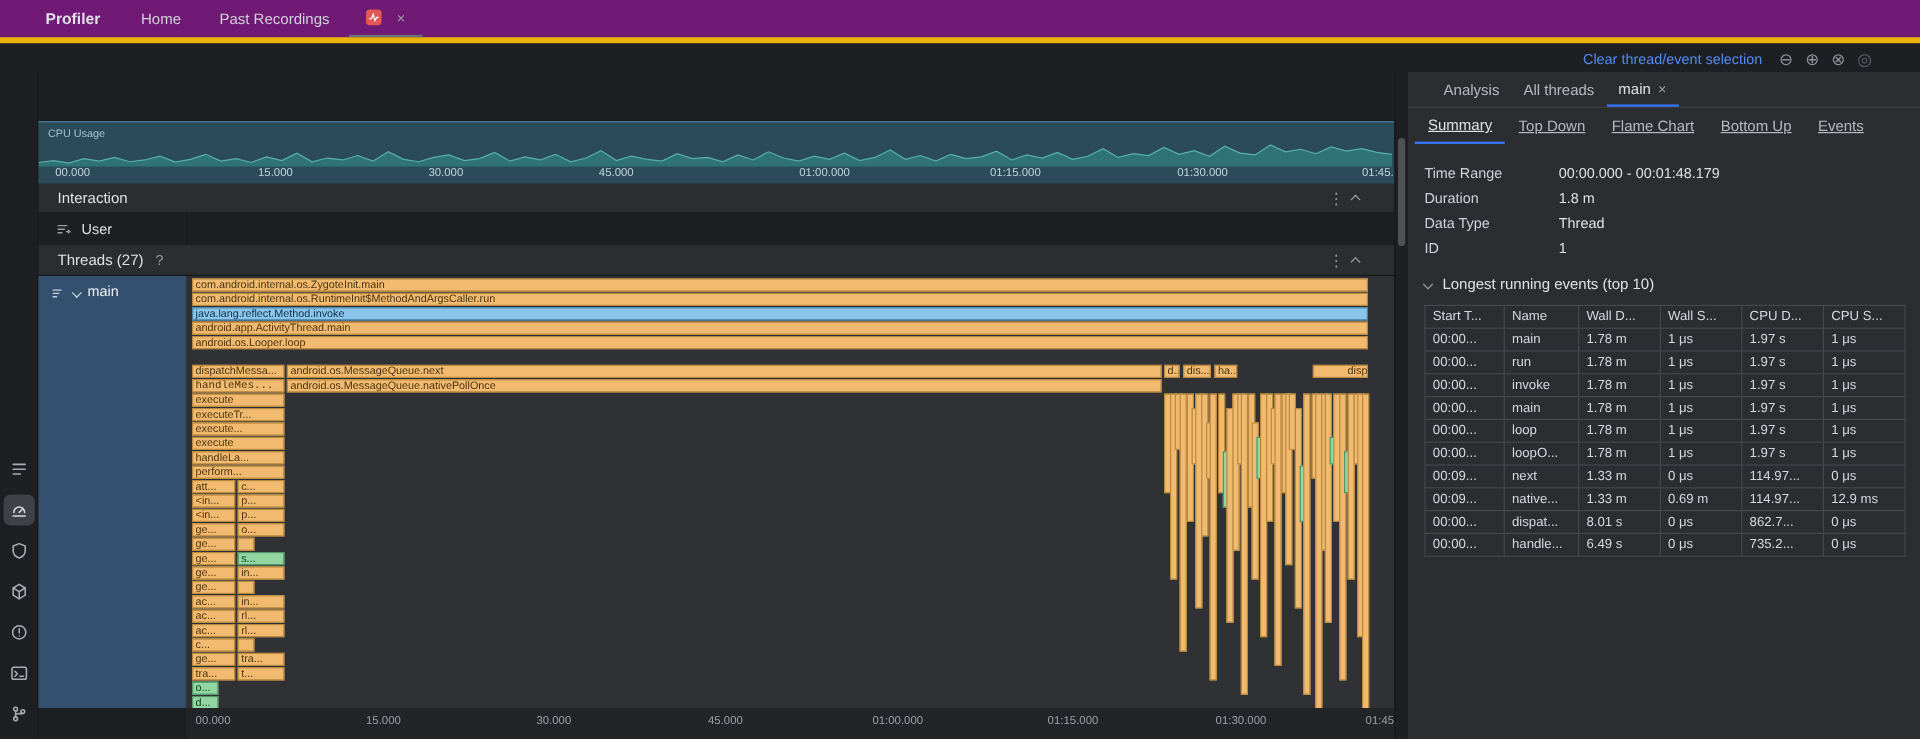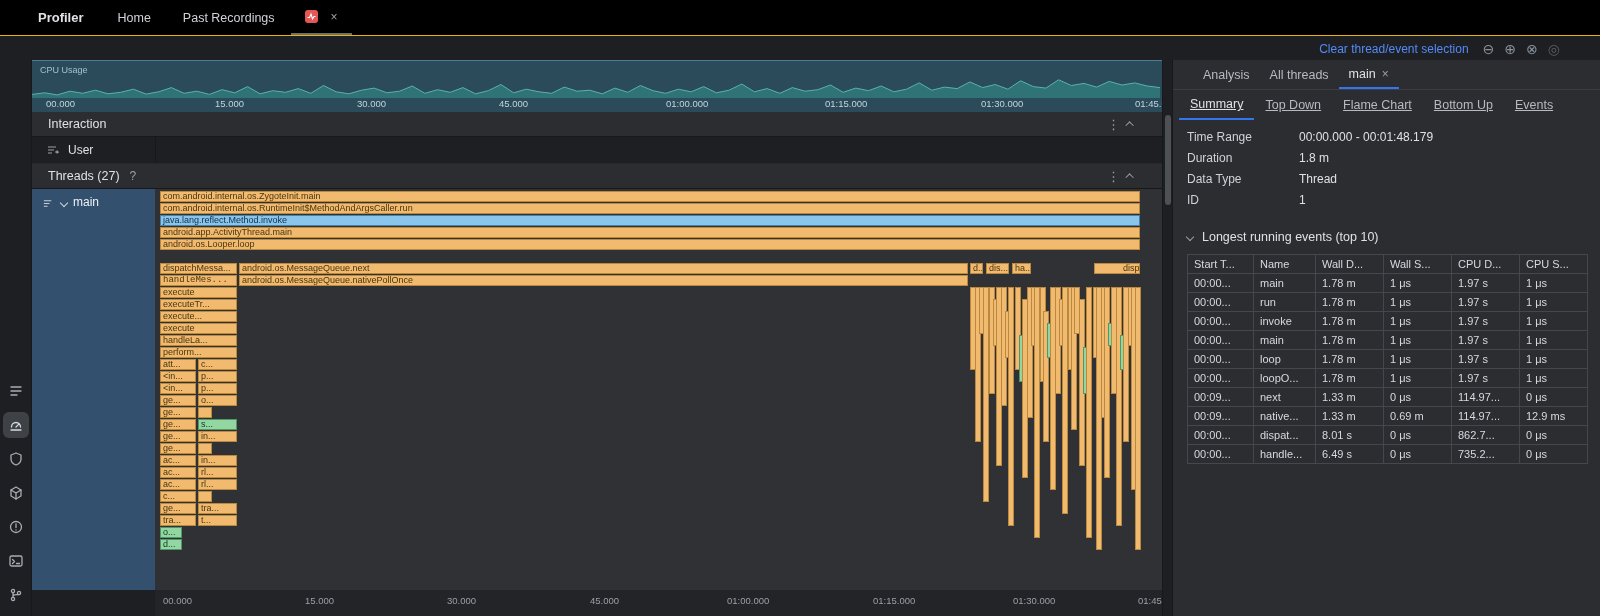--- a/index.html
+++ b/index.html
@@ -1,20 +1,20 @@
 <!DOCTYPE html>
 <html><head>
 <meta charset="utf-8">
 <style>
   * { margin:0; padding:0; box-sizing:border-box; }
   body { font-family:"Liberation Sans", sans-serif; background:#1e1f22; color:#dfe1e5; }
   .app { position:relative; width:1600px; height:616px; background:#1e1f22; overflow:hidden; font-size:12px; }
 
   
-  .topbar { display:flex; align-items:stretch; height:36px; background:#000000; border-bottom:1px solid #eab308; }
+  .topbar { display:flex; align-items:stretch; height:36px; background:#701a75; border-bottom:5px solid #eab308; }
   .topbar .app-title { display:flex; align-items:center; padding:0 18px 0 38px; font-weight:bold; color:#dfe1e5; font-size:13px; }
   .nav-tab { display:flex; align-items:center; padding:0 16px; color:#cfd2d8; font-size:12.5px; cursor:default; }
   .rec-tab { display:flex; align-items:center; gap:7px; padding:0 14px; color:#dfe1e5; font-size:12.5px; border-bottom:2px solid #6b6f76; }
   .rec-icon { width:13px; height:13px; background:#e45757; border-radius:3px; display:flex; align-items:center; justify-content:center; }
   .rec-icon svg { display:block; }
   .tab-close { color:#9aa0a6; margin-left:6px; font-size:12px; }
 
   
   .toolbar { position:absolute; left:32px; top:37px; right:0; height:23px; display:flex; align-items:center; justify-content:flex-end; padding-right:40px; gap:14px; background:#1e1f22; }
   .clear-link { color:#548af7; font-size:12px; cursor:pointer; }
@@ -23,21 +23,21 @@
   .zicon:last-child { color:#5a5f66; }
 
   
   .content { position:absolute; top:60px; left:0; right:0; bottom:0; display:flex; }
   .tool-strip { width:32px; background:#1e1f22; border-right:1px solid #17181a; display:flex; flex-direction:column; align-items:center; justify-content:flex-end; padding-bottom:8px; gap:8px; }
   .tool { width:26px; height:26px; display:flex; align-items:center; justify-content:center; border-radius:6px; cursor:pointer; }
   .tool svg { stroke:#a8adb5; fill:none; stroke-width:1.3; stroke-linecap:round; stroke-linejoin:round; }
   .tool.sel { background:#3e4146; }
   .tool.sel svg { stroke:#d6d9de; }
 
-  .main-area { width:1130px; display:flex; flex-direction:column; background:#1e1f22; }
+  .main-area { width:1130px; display:flex; flex-direction:column; background:#1e1f22;margin-top:41px; }
 
   
   .cpu-strip { position:relative; height:52px; background:#2b4a5a; border-top:1px solid #4d7e98; overflow:hidden; }
   .cpu-label { position:absolute; left:8px; top:4px; font-size:9px; color:#9fc2d2; }
   .cpu-svg { position:absolute; left:0; bottom:14px; }
   .cpu-ticks { position:absolute; left:0; bottom:1px; width:100%; height:13px; }
   .cpu-ticks span, .ruler span { position:absolute; font-size:9.5px; color:#c2d5dc; white-space:nowrap; }
 
   
   .sec-head { height:25px; display:flex; align-items:center; padding:0 28px 0 16px; background:#2b2d30; border-bottom:1px solid #17181a; gap:8px; }
@@ -79,21 +79,21 @@
   .rpanel { width:428px; background:#2b2d30; border-left:1px solid #17181a; display:flex; flex-direction:column; overflow:hidden; }
   .rtabs { display:flex; height:30px; border-bottom:1px solid #3b3d42; padding-left:20px; }
   .rtab { display:flex; align-items:center; gap:6px; padding:0 10px; color:#b6bac1; font-size:12.5px; cursor:pointer; }
   .rtab.active { color:#dfe1e5; border-bottom:2px solid #3574f0; }
   .rtab .x { color:#9aa0a6; font-size:12px; }
   .rsubtabs { display:flex; height:30px; padding-left:6px; align-items:stretch; }
   .rsub { display:flex; align-items:center; padding:0 11px; color:#b6bac1; font-size:12.5px; cursor:pointer;text-decoration:underline; }
   .rsub.active { color:#dfe1e5; border-bottom:2px solid #3574f0; }
 
   .summary { padding:10px 14px 4px 14px; }
-  .sum-row { display:flex; height:21px; align-items:flex-start; }
+  .sum-row { display:flex; height:21px; align-items:flex-end; }
   .sum-label { width:112px; color:#cfd2d8; font-size:12px; }
   .sum-value { color:#dfe1e5; font-size:12px; }
 
   .ev-head { display:flex; align-items:center; gap:9px; padding:12px 14px 8px 14px; }
   .ev-title { font-size:12.5px; color:#dfe1e5; }
 
   .ev-table { margin:2px 14px; border-collapse:collapse; table-layout:fixed; width:400px; }
   .ev-table th, .ev-table td { border:1px solid #45474c; font-weight:normal; text-align:left; font-size:11px; color:#d6d9de; padding:2px 6px; height:19px; white-space:nowrap; overflow:hidden; }
   .ev-table col:nth-child(1){width:66px;} .ev-table col:nth-child(2){width:62px;}
   .ev-table col:nth-child(3){width:68px;} .ev-table col:nth-child(4){width:68px;}

